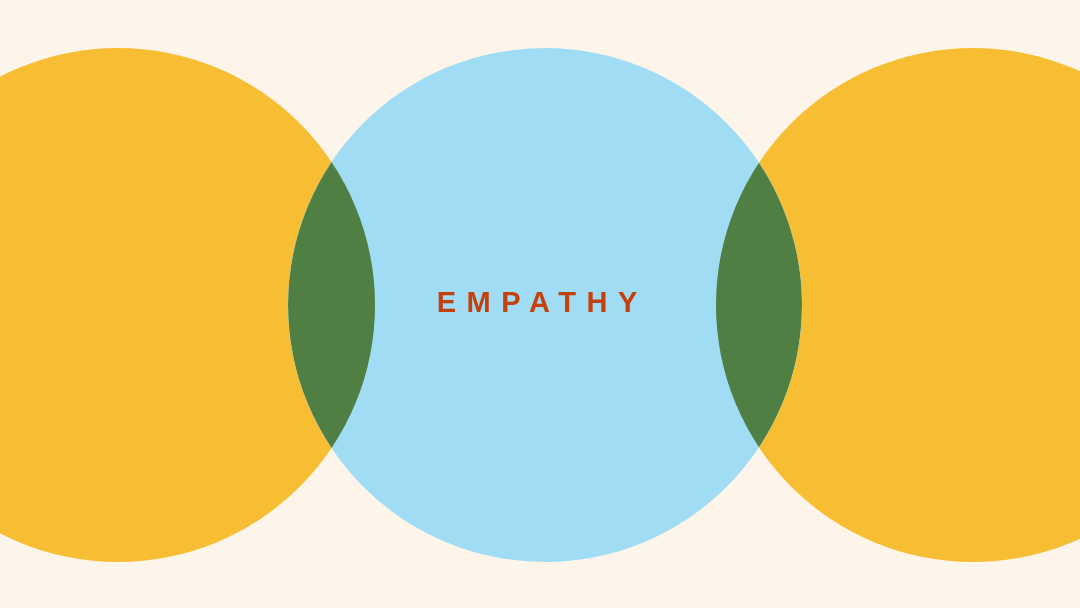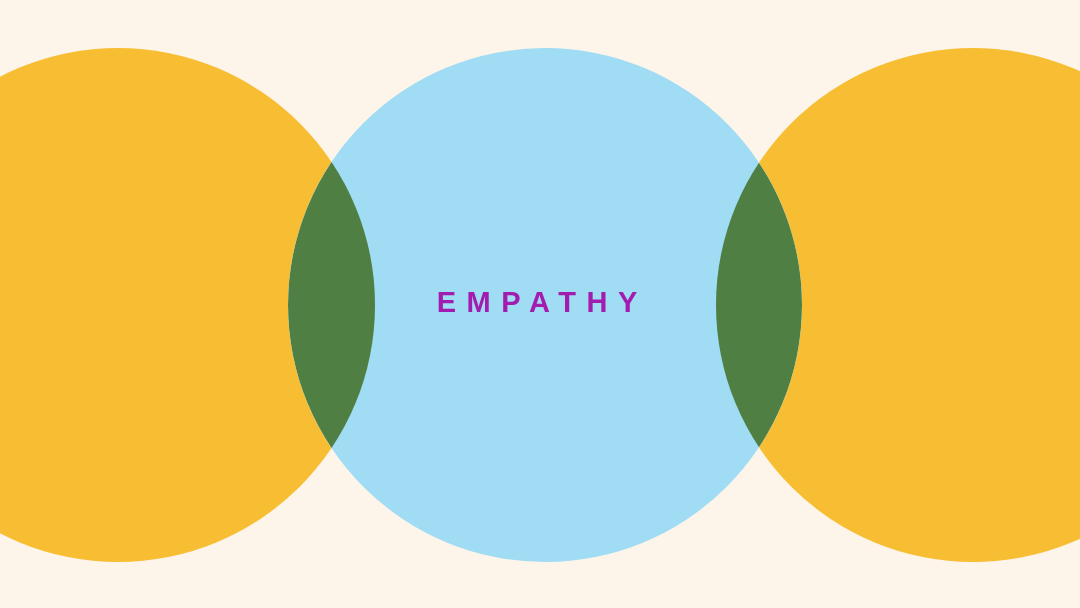--- a/index.html
+++ b/index.html
@@ -79,16 +79,16 @@
       <g clip-path="url(#clip-left-yellow)">
         <circle cx="545" cy="305" r="257" fill="#4F7F42" clip-path="url(#clip-center-blue)"></circle>
       </g>
       <g clip-path="url(#clip-right-yellow)">
         <circle cx="545" cy="305" r="257" fill="#4F7F42" clip-path="url(#clip-center-blue)"></circle>
       </g>
     </g>
   </svg>
 
   <div class="venn-label" style="width: 1080px; height: 608px;">
-    <span class="word" style="color: #a21caf;">EMPATHY</span>
+    <span class="word" style="color: #c2410c;">EMPATHY</span>
   </div>
 
 </div>
 
 </body></html>

